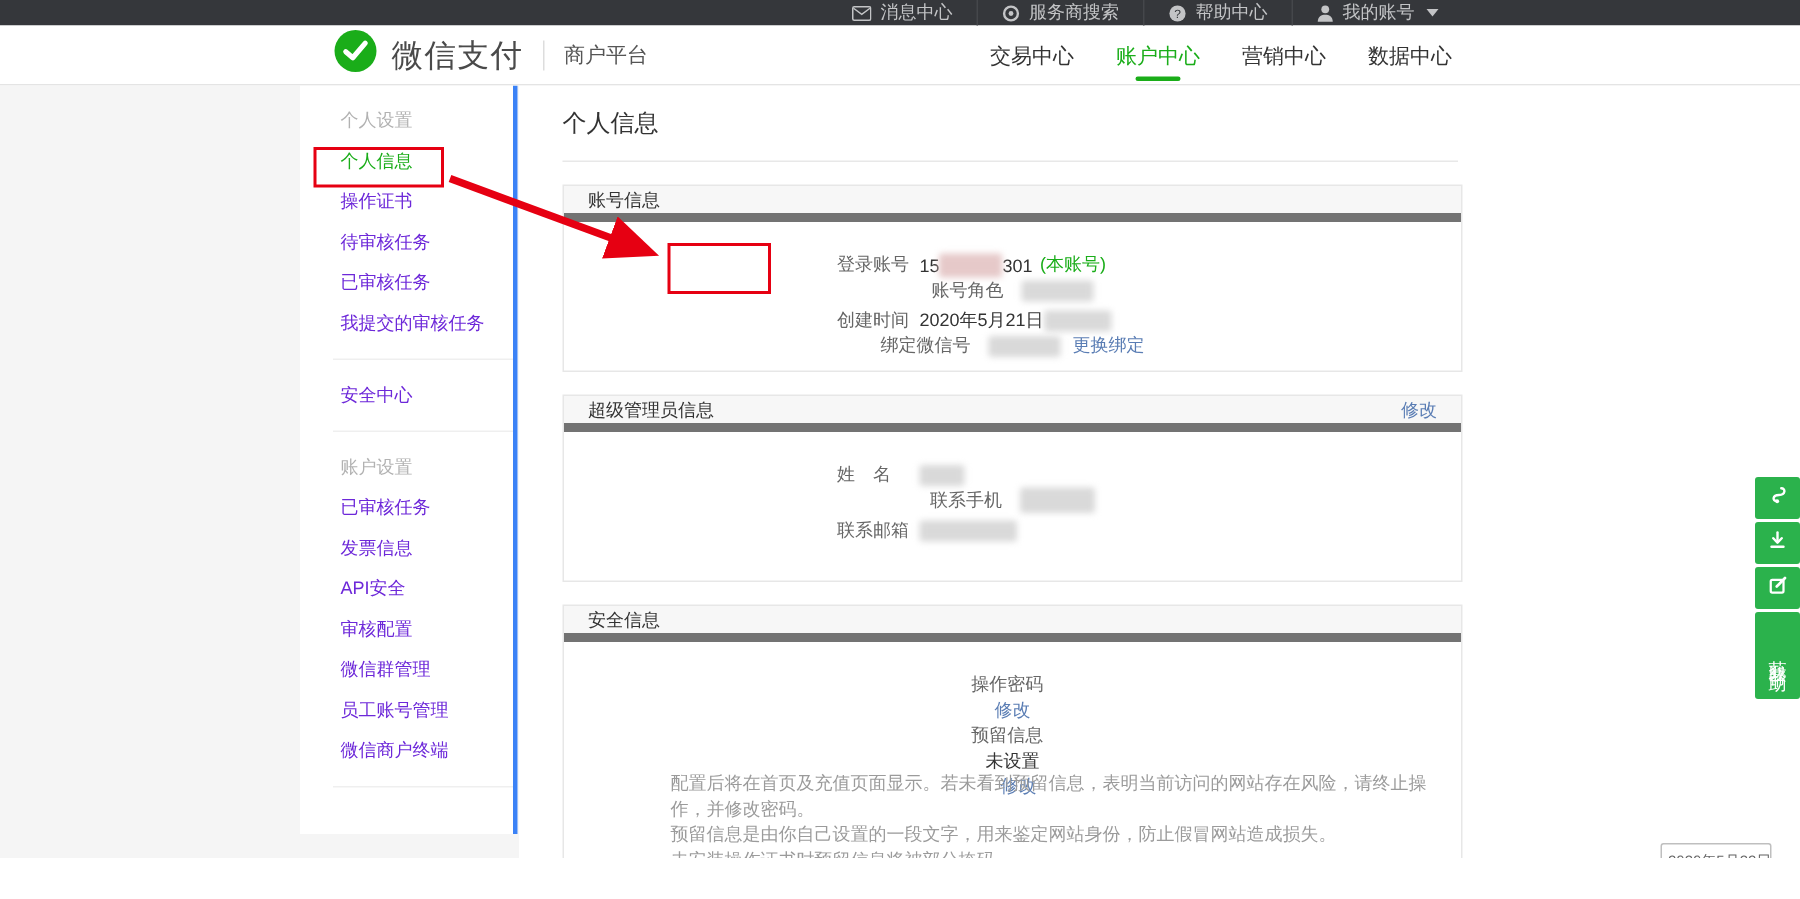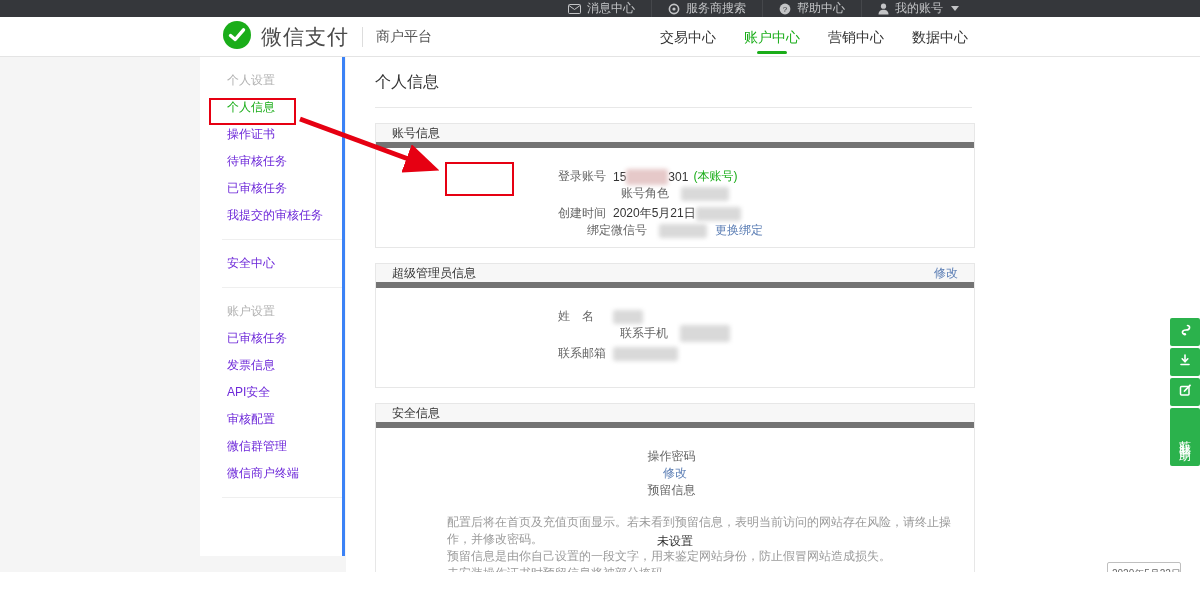--- a/index.html
+++ b/index.html
@@ -154,20 +154,21 @@
       <div class="side-item">我提交的审核任务</div>
       <hr class="side-divider">
       <div class="side-item">安全中心</div>
       <hr class="side-divider">
       <div class="side-header">账户设置</div>
       <div class="side-item">已审核任务</div>
       <div class="side-item">发票信息</div>
       <div class="side-item">API安全</div>
       <div class="side-item">审核配置</div>
       <div class="side-item">微信群管理</div>
+      <div class="side-item">员工账号管理</div>
       <div class="side-item">微信商户终端</div>
       <hr class="side-divider">
     </div>
 
     <div class="content">
       <h1 class="page-title">个人信息</h1>
       <div class="title-divider"></div>
 
       <div class="card">
         <div class="card-header">
@@ -233,21 +234,21 @@
 
       <div class="card">
         <div class="card-header">
           <span>安全信息</span>
         </div>
         <div class="card-body">
           <div class="info-row">
             <span class="f-label">操作密码</span>
             <a class="link">修改</a>
           </div>
-          <div class="info-row" style="margin-top:14px;gap:34px;">
+          <div class="info-row" style="margin-top:14px;">
             <span class="f-label">预留信息</span>
             <span>未设置</span>
             <a class="link ml8">修改</a>
           </div>
           <div class="sec-desc">
             <div>配置后将在首页及充值页面显示。若未看到预留信息，表明当前访问的网站存在风险，请终止操作，并修改密码。</div>
             <div>预留信息是由你自己设置的一段文字，用来鉴定网站身份，防止假冒网站造成损失。</div>
             <div>未安装操作证书时预留信息将被部分掩码。</div>
           </div>
         </div>

